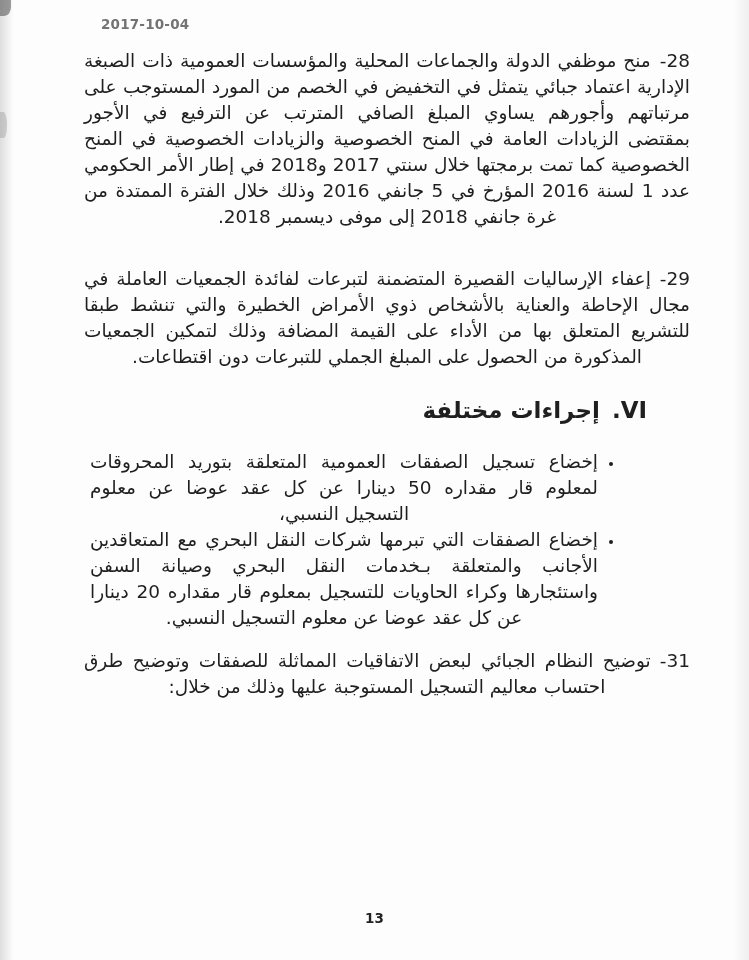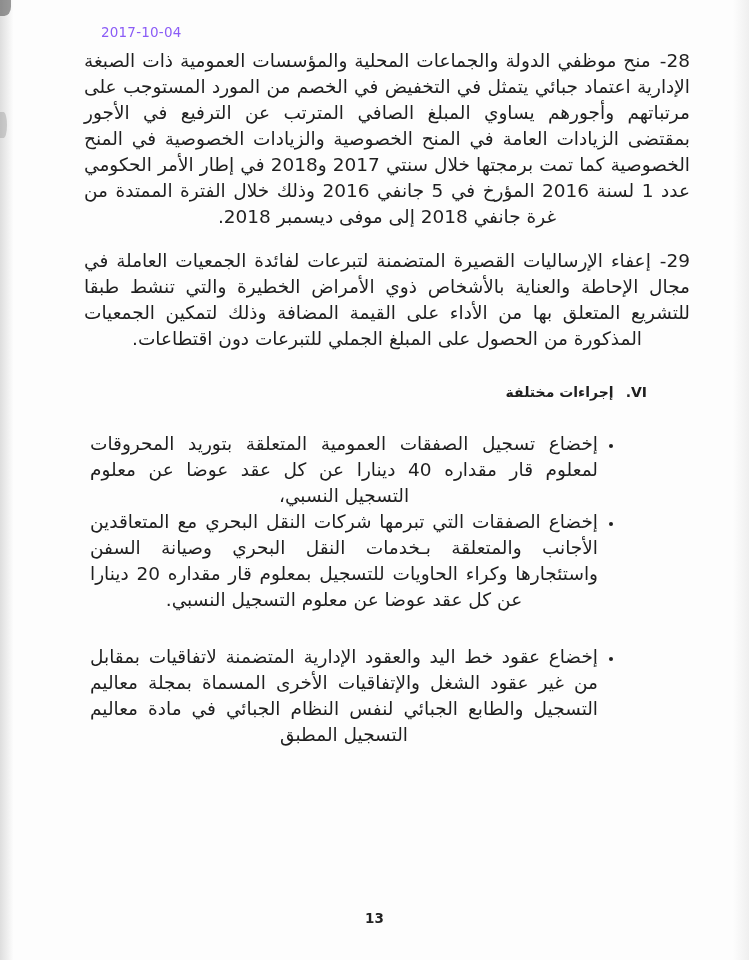--- a/index.html
+++ b/index.html
@@ -29,44 +29,44 @@
   }
   .smudge-a{
     position:absolute;left:0;top:0;width:11px;height:16px;
     background:#4a4a4a;opacity:.55;border-radius:0 0 60% 0;
   }
   .smudge-b{
     position:absolute;left:0;top:112px;width:7px;height:26px;
     background:#8a8a8a;opacity:.35;border-radius:0 50% 50% 0;
   }
   .date{
-    position:absolute;left:101px;top:24px;
+    position:absolute;left:101px;top:16px;
     direction:ltr;
-    font-size:13.5px;font-weight:normal;letter-spacing:.2px;color:#8b5cf6;
+    font-size:13.5px;font-weight:bold;letter-spacing:.2px;color:#737373;
   }
   .content{
     position:absolute;top:0;right:59px;width:606px;
     direction:rtl;
     font-size:18.5px;line-height:26px;
   }
   .para{
     margin:0;
     text-align:justify;
     text-align-last:center;
   }
   .num{
     font-weight:normal;
     margin-left:9px;
     white-space:nowrap;
   }
   #item28{margin-top:48px;}
-  #item29{margin-top:18px;}
+  #item29{margin-top:36px;}
   .section-heading{
     margin:26px 43px 0 0;
-    font-size:14px;line-height:28px;font-weight:bold;
+    font-size:23px;line-height:28px;font-weight:bold;
     text-align:right;
   }
   .vi-num{margin-left:12px;}
   #item30{margin-top:17px;}
   ul.bullets{
     margin:25px 72px 0 6px;
     padding:0 20px 0 0;
     list-style:disc outside;
   }
   ul.bullets li{
@@ -96,25 +96,23 @@
   <div class="content">
 
     <p class="para" id="item28"><span class="num">28-</span><span>منح موظفي الدولة والجماعات المحلية والمؤسسات العمومية ذات الصبغة الإدارية اعتماد جبائي يتمثل في التخفيض في الخصم من المورد المستوجب على مرتباتهم وأجورهم يساوي المبلغ الصافي المترتب عن الترفيع في الأجور بمقتضى الزيادات العامة في المنح الخصوصية والزيادات الخصوصية في المنح الخصوصية كما تمت برمجتها خلال سنتي 2017 و2018 في إطار الأمر الحكومي عدد 1 لسنة 2016 المؤرخ في 5 جانفي 2016 وذلك خلال الفترة الممتدة من غرة جانفي 2018 إلى موفى ديسمبر 2018.</span></p>
 
     <p class="para" id="item29"><span class="num">29-</span><span>إعفاء الإرساليات القصيرة المتضمنة لتبرعات لفائدة الجمعيات العاملة في مجال الإحاطة والعناية بالأشخاص ذوي الأمراض الخطيرة والتي تنشط طبقا للتشريع المتعلق بها من الأداء على القيمة المضافة وذلك لتمكين الجمعيات المذكورة من الحصول على المبلغ الجملي للتبرعات دون اقتطاعات.</span></p>
 
     <h2 class="section-heading"><span class="vi-num">VI.</span><span>إجراءات مختلفة</span></h2>
 
 
     <ul class="bullets" id="bullets30">
-      <li>إخضاع تسجيل الصفقات العمومية المتعلقة بتوريد المحروقات لمعلوم قار مقداره 40 دينارا عن كل عقد عوضا عن معلوم التسجيل النسبي،</li>
+      <li>إخضاع تسجيل الصفقات العمومية المتعلقة بتوريد المحروقات لمعلوم قار مقداره 50 دينارا عن كل عقد عوضا عن معلوم التسجيل النسبي،</li>
       <li>إخضاع الصفقات التي تبرمها شركات النقل البحري مع المتعاقدين الأجانب والمتعلقة بـخدمات النقل البحري وصيانة السفن واستئجارها وكراء الحاويات للتسجيل بمعلوم قار مقداره 20 دينارا عن كل عقد عوضا عن معلوم التسجيل النسبي.</li>
     </ul>
 
+    <p class="para" id="item31"><span class="num">31-</span><span>توضيح النظام الجبائي لبعض الاتفاقيات المماثلة للصفقات وتوضيح طرق احتساب معاليم التسجيل المستوجبة عليها وذلك من خلال:</span></p>
 
-    <ul class="bullets" id="bullets31">
-      <li>إخضاع عقود خط اليد والعقود الإدارية المتضمنة لاتفاقيات بمقابل من غير عقود الشغل والإتفاقيات الأخرى المسماة بمجلة معاليم التسجيل والطابع الجبائي لنفس النظام الجبائي في مادة معاليم التسجيل المطبق</li>
-    </ul>
 
   </div>
 
   <div class="page-number">13</div>
 </div>
 
 </body></html>

